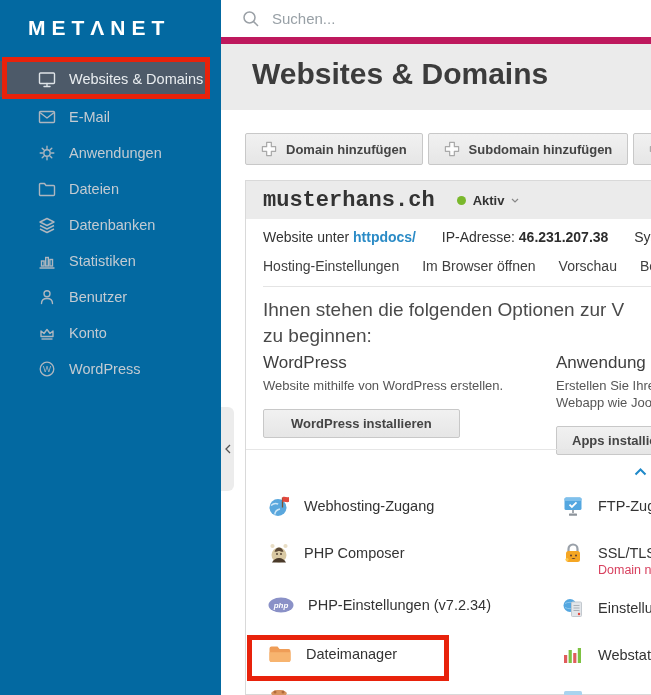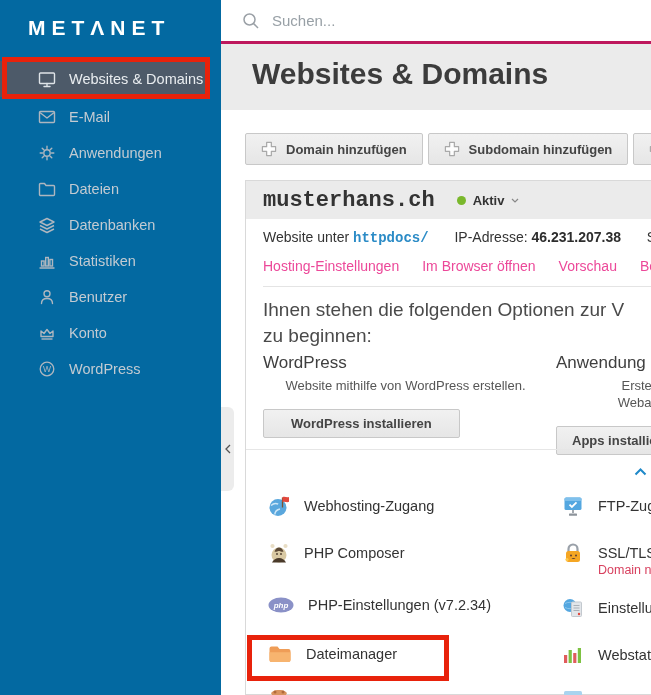--- a/index.html
+++ b/index.html
@@ -12,48 +12,48 @@
   .sidebar { position:absolute; left:0; top:0; width:221px; height:695px; background:#0369a1; }
   .logo { position:absolute; left:28px; top:16px; font-size:21px; font-weight:bold; letter-spacing:6px; color:#fff; white-space:nowrap; }
   .nav { position:absolute; top:59px; left:0; width:221px; }
   .nav-item { display:flex; align-items:center; gap:13px; height:36px; padding-left:38px; color:#c3cbd2; font-size:14.5px; cursor:pointer; }
   .nav-item.selected { background:#4d5a69; width:205px; margin:2px 0; color:#e9edf0; }
   .nav-item svg { flex:0 0 auto; }
   .annotation { position:absolute; border:5px solid #e8220b; z-index:30; pointer-events:none; }
   .ann-sidebar { left:2px; top:57px; width:208px; height:42px; }
   .collapse-tab { position:absolute; left:221px; top:407px; width:13px; height:84px; background:#ececec; border-radius:0 6px 6px 0; display:flex; align-items:center; justify-content:center; cursor:pointer; z-index:5; }
   
-  .topbar { position:absolute; left:221px; top:0; width:430px; height:44px; background:#fff; border-bottom:3px solid #be185d; display:flex; align-items:center; gap:10px; padding-left:21px; }
+  .topbar { position:absolute; left:221px; top:0; width:430px; height:44px; background:#fff; border-bottom:7px solid #be185d; display:flex; align-items:center; gap:10px; padding-left:21px; }
   .search-input { border:none; outline:none; font-size:15px; color:#555; width:320px; font-family:inherit; background:transparent; }
   .search-input::placeholder { color:#98a0a6; }
   .header-band { position:absolute; left:221px; top:44px; width:430px; height:66px; background:#ebebeb; }
   .header-band h1 { margin:0; padding:13px 0 0 31px; font-size:30px; font-weight:700; color:#3c3c3c; white-space:nowrap; }
   
   .toolbar { position:absolute; left:245px; top:133px; display:flex; gap:5px; width:560px; }
   .btn { display:inline-flex; align-items:center; gap:9px; height:32px; padding:0 15px; background:linear-gradient(#f1f1f1,#e6e6e6); border:1px solid #c8c8c8; border-radius:2px; font-size:13px; font-weight:bold; color:#444; white-space:nowrap; cursor:pointer; font-family:inherit; }
   
   .panel { position:absolute; left:245px; top:180px; width:480px; height:515px; background:#fff; border:1px solid #d9d9d9; border-right:none; }
   .panel-header { position:absolute; top:0; left:0; right:0; height:38px; background:#ebebeb; display:flex; align-items:center; gap:22px; padding-left:17px; }
   .domain-name { font-size:22px; font-weight:600; color:#333;font-family:Liberation Mono, monospace; }
   .status { display:flex; align-items:center; gap:7px; font-size:13px; font-weight:bold; color:#333; cursor:pointer; }
   .dot { width:9px; height:9px; border-radius:50%; background:#7ab82c; }
   .info-row { position:absolute; top:48px; left:17px; font-size:14px; color:#333; white-space:nowrap; }
-  .info-row .lnk { color:#2b8bc6; font-weight:bold; cursor:pointer;font-family:Liberation Mono, monospace; }
+  .info-row .lnk { color:#2b8bc6; font-weight:bold; cursor:pointer; }
   .info-row b { color:#2d2d2d; }
   .sp { display:inline-block; width:18px; }
   .links-row { position:absolute; top:77px; left:17px; display:flex; gap:23px; font-size:14px; white-space:nowrap; }
-  .links-row span { color:#ec4899; cursor:pointer;text-align:center; }
+  .links-row span { color:#404040; cursor:pointer;text-align:center; }
   .divider { position:absolute; top:105px; left:17px; right:0; border-top:1px solid #e4e4e4; }
   .intro { position:absolute; top:116px; left:17px; width:435px; font-size:19px; color:#4a4a4a; line-height:1.35; }
   .intro span { display:block; white-space:nowrap; }
   .opt { position:absolute; top:172px; }
   .opt1 { left:17px; width:285px; }
   .opt2 { left:310px; width:230px; }
   .opt-title { font-size:17px; color:#3f3f3f; }
-  .opt-desc { font-size:13px; color:#565656; margin-top:5px; line-height:1.3; white-space:nowrap;text-align:center; }
+  .opt-desc { font-size:13px; color:#565656; margin-top:5px; line-height:1.3; white-space:nowrap; }
   .opt .btn { margin-top:14px; height:29px; }
   .opt1 .btn { padding:0 27px; }
   .grid-border { position:absolute; top:268px; left:0; right:0; border-top:1px solid #e6e6e6; }
   .chev-up { position:absolute; top:281px; left:388px; cursor:pointer; }
   .tool { position:absolute; display:flex; align-items:center; gap:14px; font-size:14.5px; color:#333; cursor:pointer; white-space:nowrap; }
   .tool svg { flex:0 0 auto; }
   .t1 { left:22px; top:314px; } .t2 { left:316px; top:314px; }
   .t3 { left:22px; top:361px;text-align:right; } .t4 { left:316px; top:361px; }
   .t5 { left:22px; top:416px; } .t6 { left:316px; top:416px; }
   .t7 { left:22px; top:463px; } .t8 { left:316px; top:463px; }

